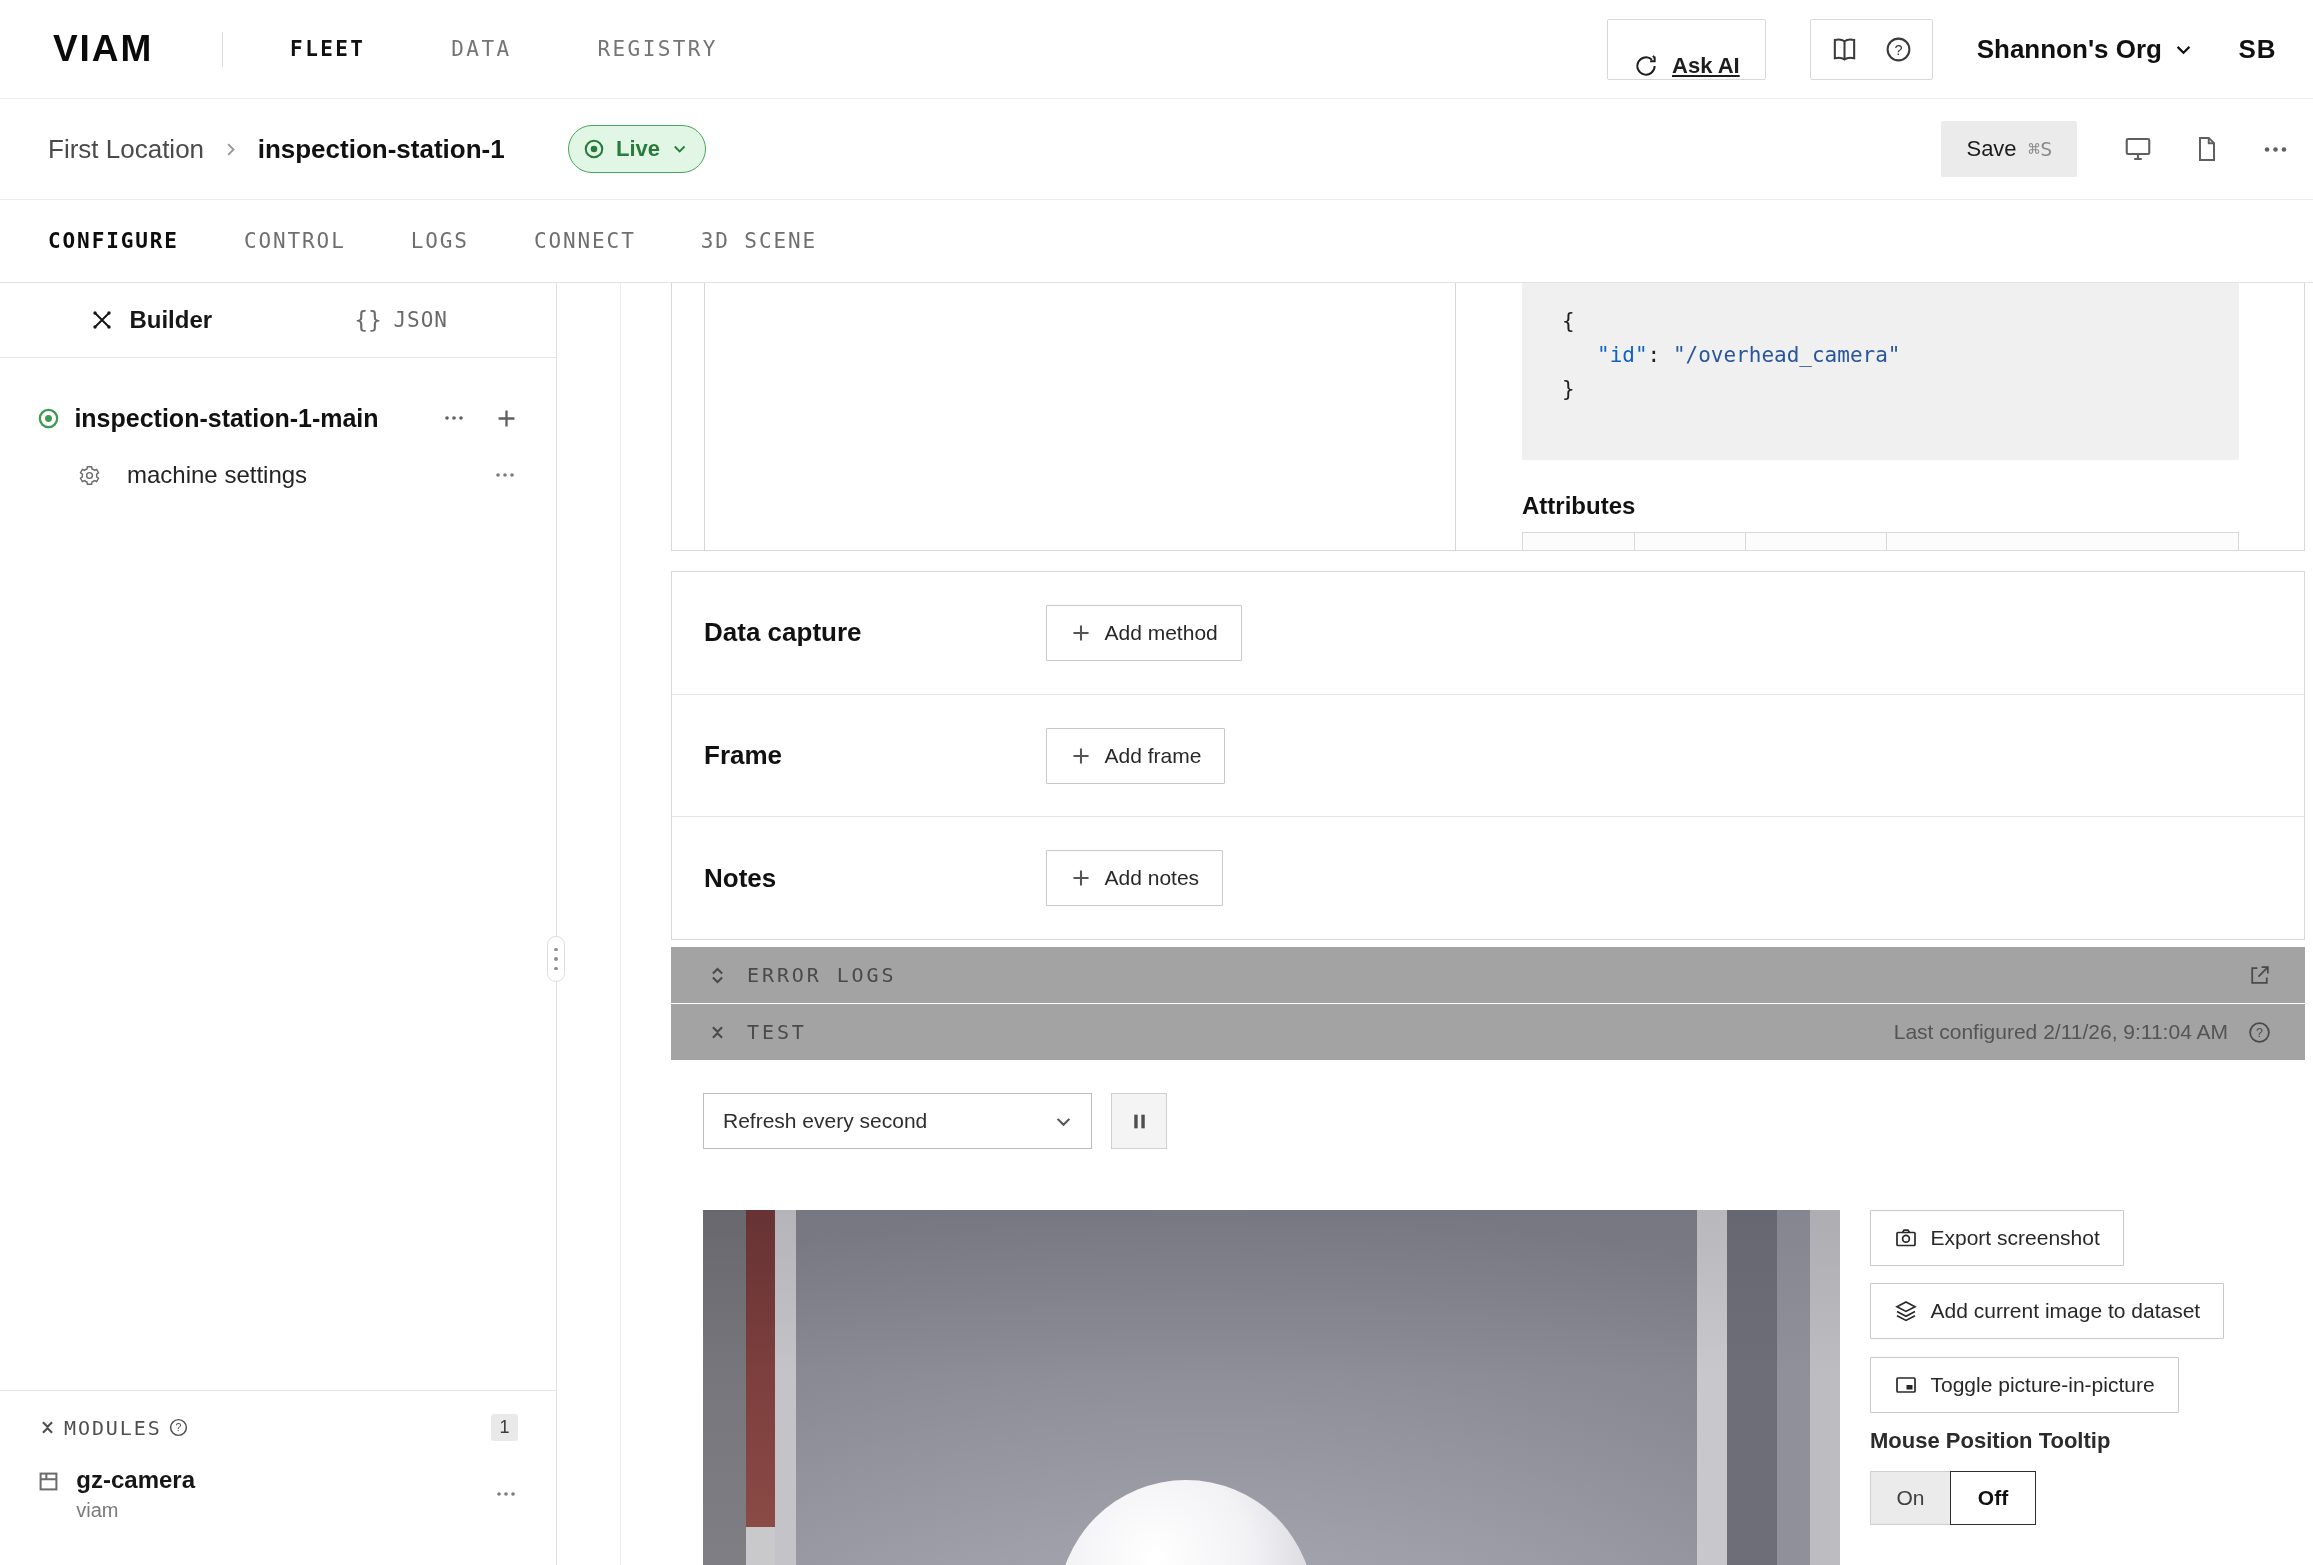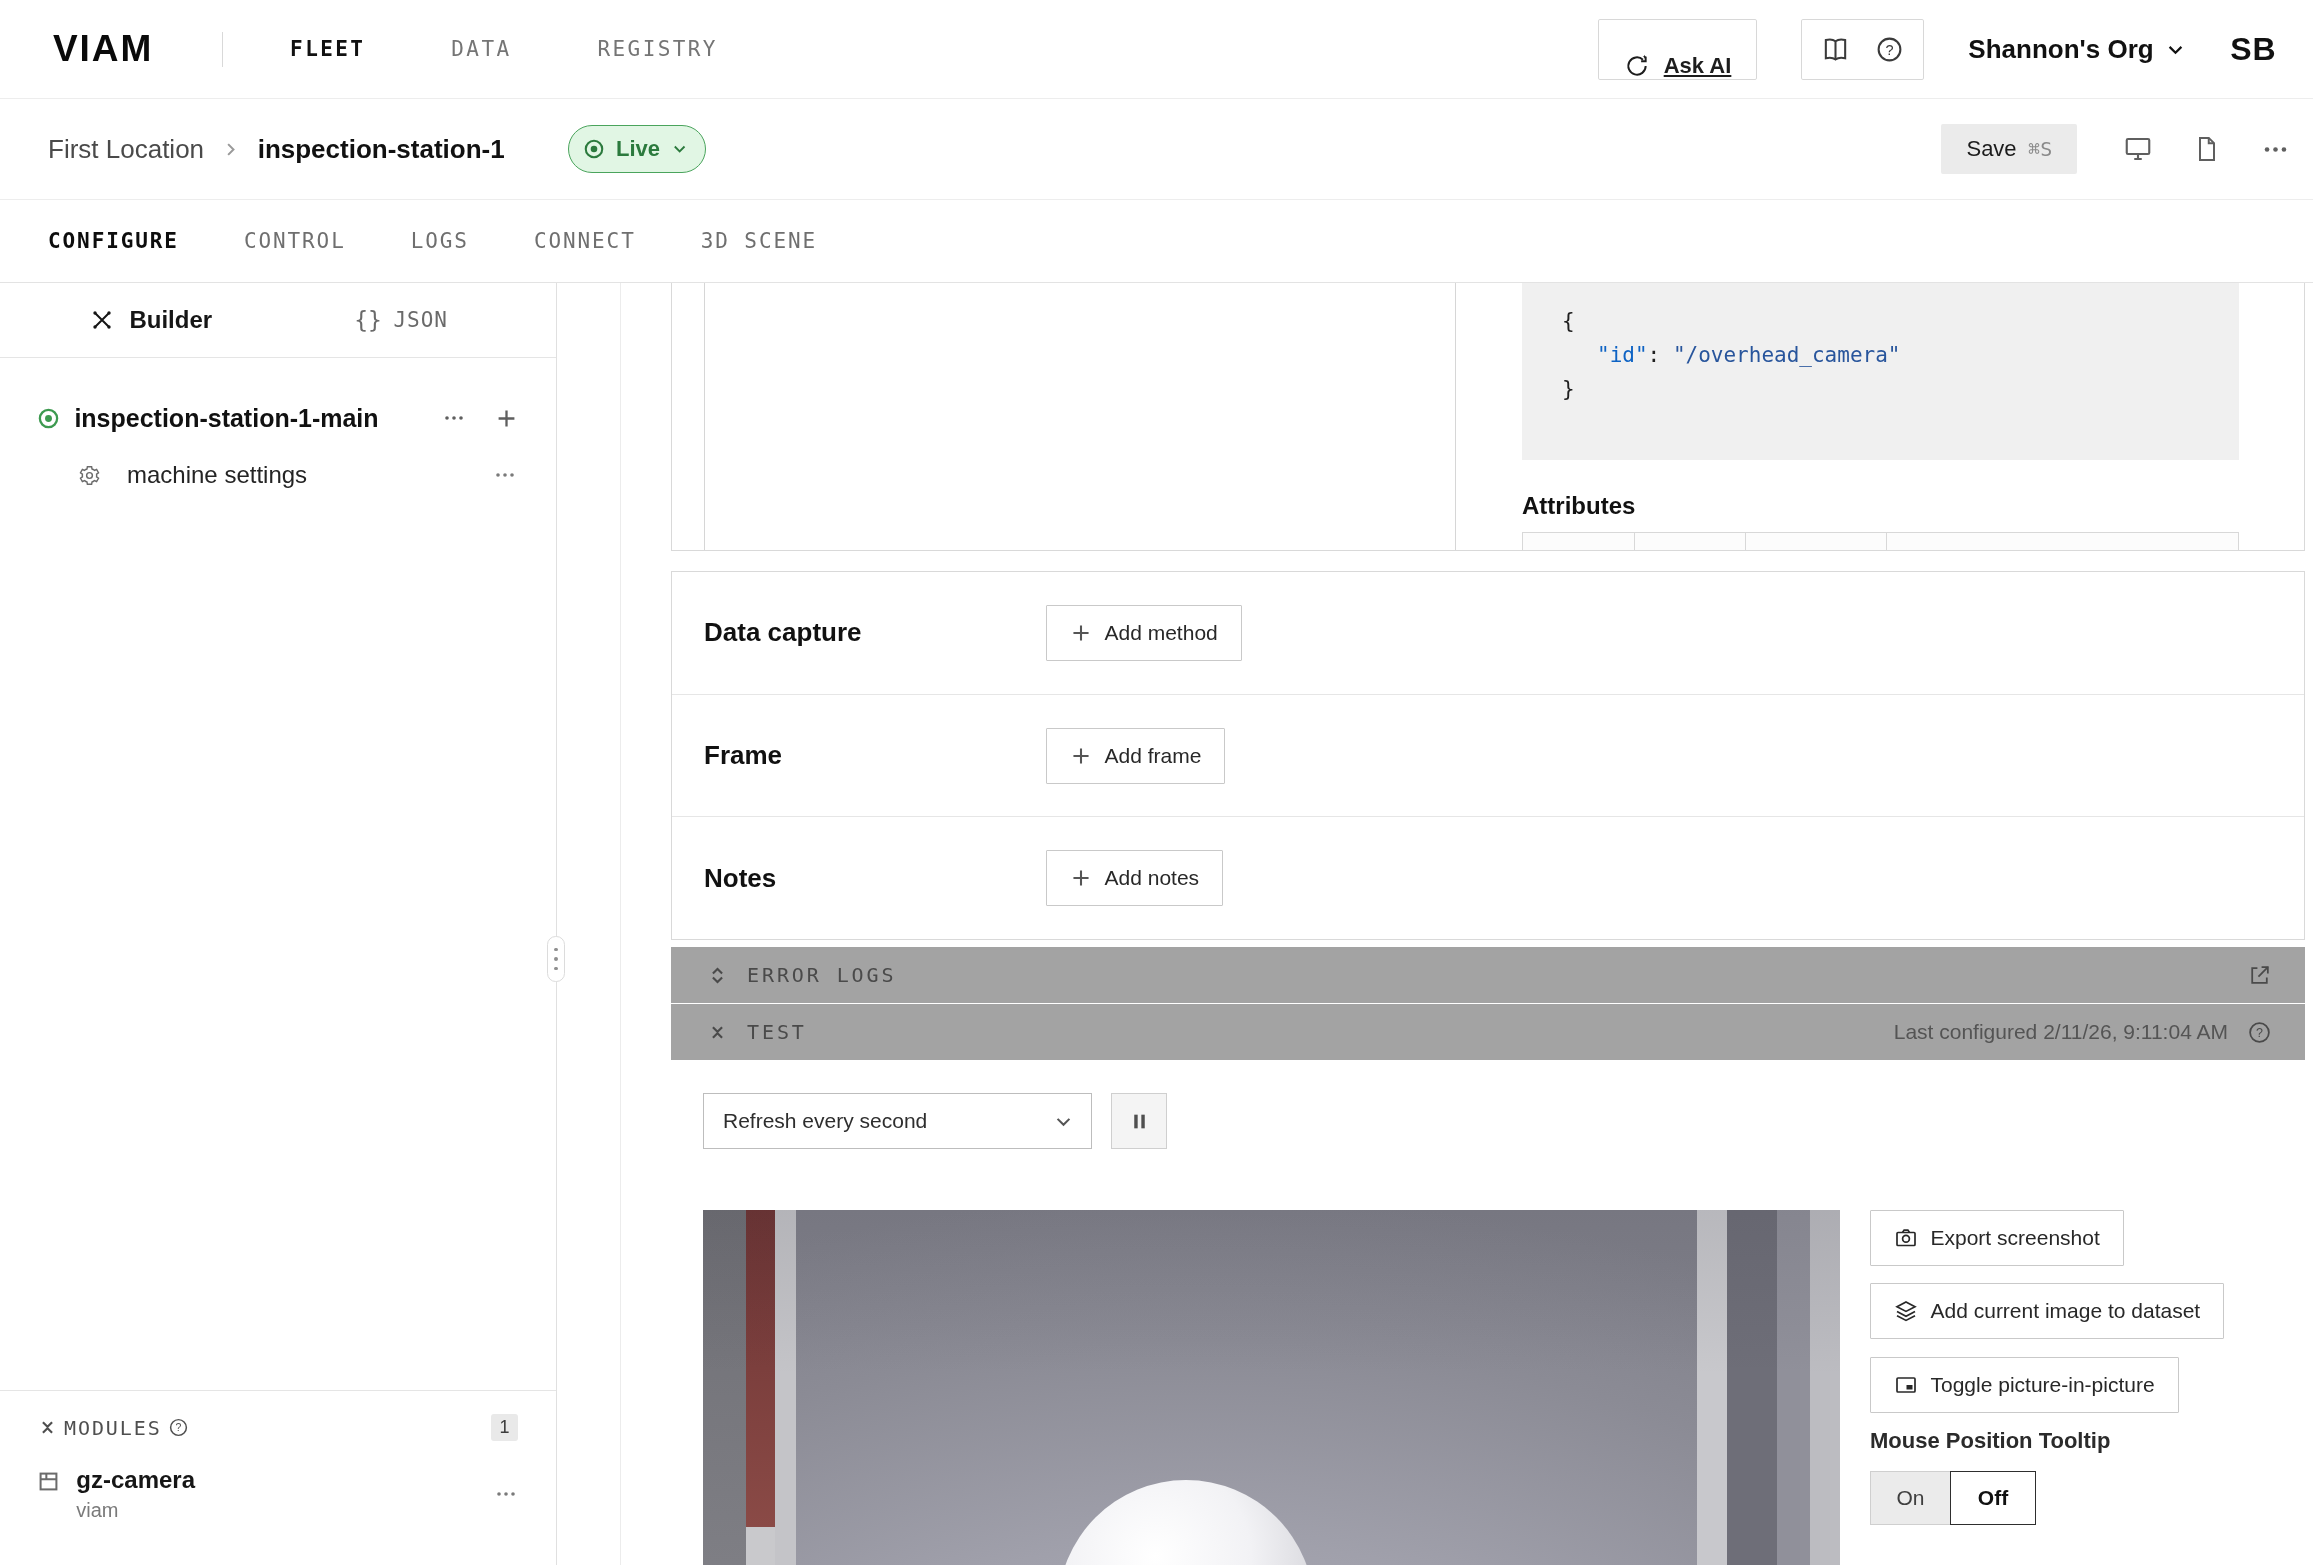--- a/index.html
+++ b/index.html
@@ -17,34 +17,34 @@
   .topnav-links { display:flex; gap:86px; }
   .nav-link { font-size:21px; letter-spacing:2.4px; color:#757575; text-decoration:none; cursor:pointer; }
   .nav-link.active { color:#111; font-weight:700; }
   .topnav-right { margin-left:auto; display:flex; align-items:center; gap:44px; }
   .askai-btn { display:flex; align-items:flex-end; gap:13.4px; height:61px; padding:0 25px;
                background:#fff; border:1px solid #d8d8d8; border-radius:1.9px;
                font-size:22px; font-weight:600; color:#1d1d1d;text-decoration:underline; }
   .hdr-icon-group { display:flex; align-items:center; gap:25px; height:61px; padding:0 19px;
                     border:1px solid #d8d8d8; border-radius:1.9px; color:#3a3a3a; }
   .org-switcher { display:flex; align-items:center; gap:11.5px; font-size:26px; font-weight:700; color:#111; cursor:pointer; }
-  .avatar { font-size:32px; font-weight:700; letter-spacing:1px; color:#111; cursor:pointer; padding-right:13.4px; }
+  .avatar { font-size:26px; font-weight:700; letter-spacing:1px; color:#111; cursor:pointer; padding-right:13.4px; }
 
   
   .crumb-bar { height:101px; display:flex; align-items:center; padding:0 23px 0 48px;
                border-bottom:1px solid #ededed; }
   .crumb-left { display:flex; align-items:center; gap:17.3px; }
   .crumb-loc { font-size:26px; color:#4a4a4a; cursor:pointer; }
   .crumb-chev { color:#9a9a9a; }
   .crumb-machine { font-size:26px; font-weight:700; color:#111; }
   .live-pill { margin-left:46px; display:flex; align-items:center; gap:10.6px; height:48px;
                padding:0 17.3px 0 14.4px; border-radius:25px; background:#e1f6e4;
                border:1px solid #4aa45c; color:#2b7a3d; font-size:22px; font-weight:600; cursor:pointer; }
   .crumb-right { margin-left:auto; display:flex; align-items:center; gap:40px; color:#5f5f5f; }
-  .save-btn { display:flex; align-items:center; gap:11.5px; height:50px; padding:0 25px;
+  .save-btn { display:flex; align-items:center; gap:11.5px; height:56px; padding:0 25px;
               background:#ebebeb; border:none; border-radius:1.9px; font-size:22px; color:#1c1c1c;justify-content:space-between; }
   .save-shortcut { color:#8a8a8a; font-size:20px; }
 
   
   .tabbar { height:83px; display:flex; align-items:center; gap:65px; padding:0 48px;
             border-bottom:1px solid #e3e3e3; }
   .tab { font-size:21px; letter-spacing:1.9px; color:#6f6f6f; cursor:pointer; white-space:nowrap; }
   .tab.active { color:#0d0d0d; font-weight:700; }
 
   

